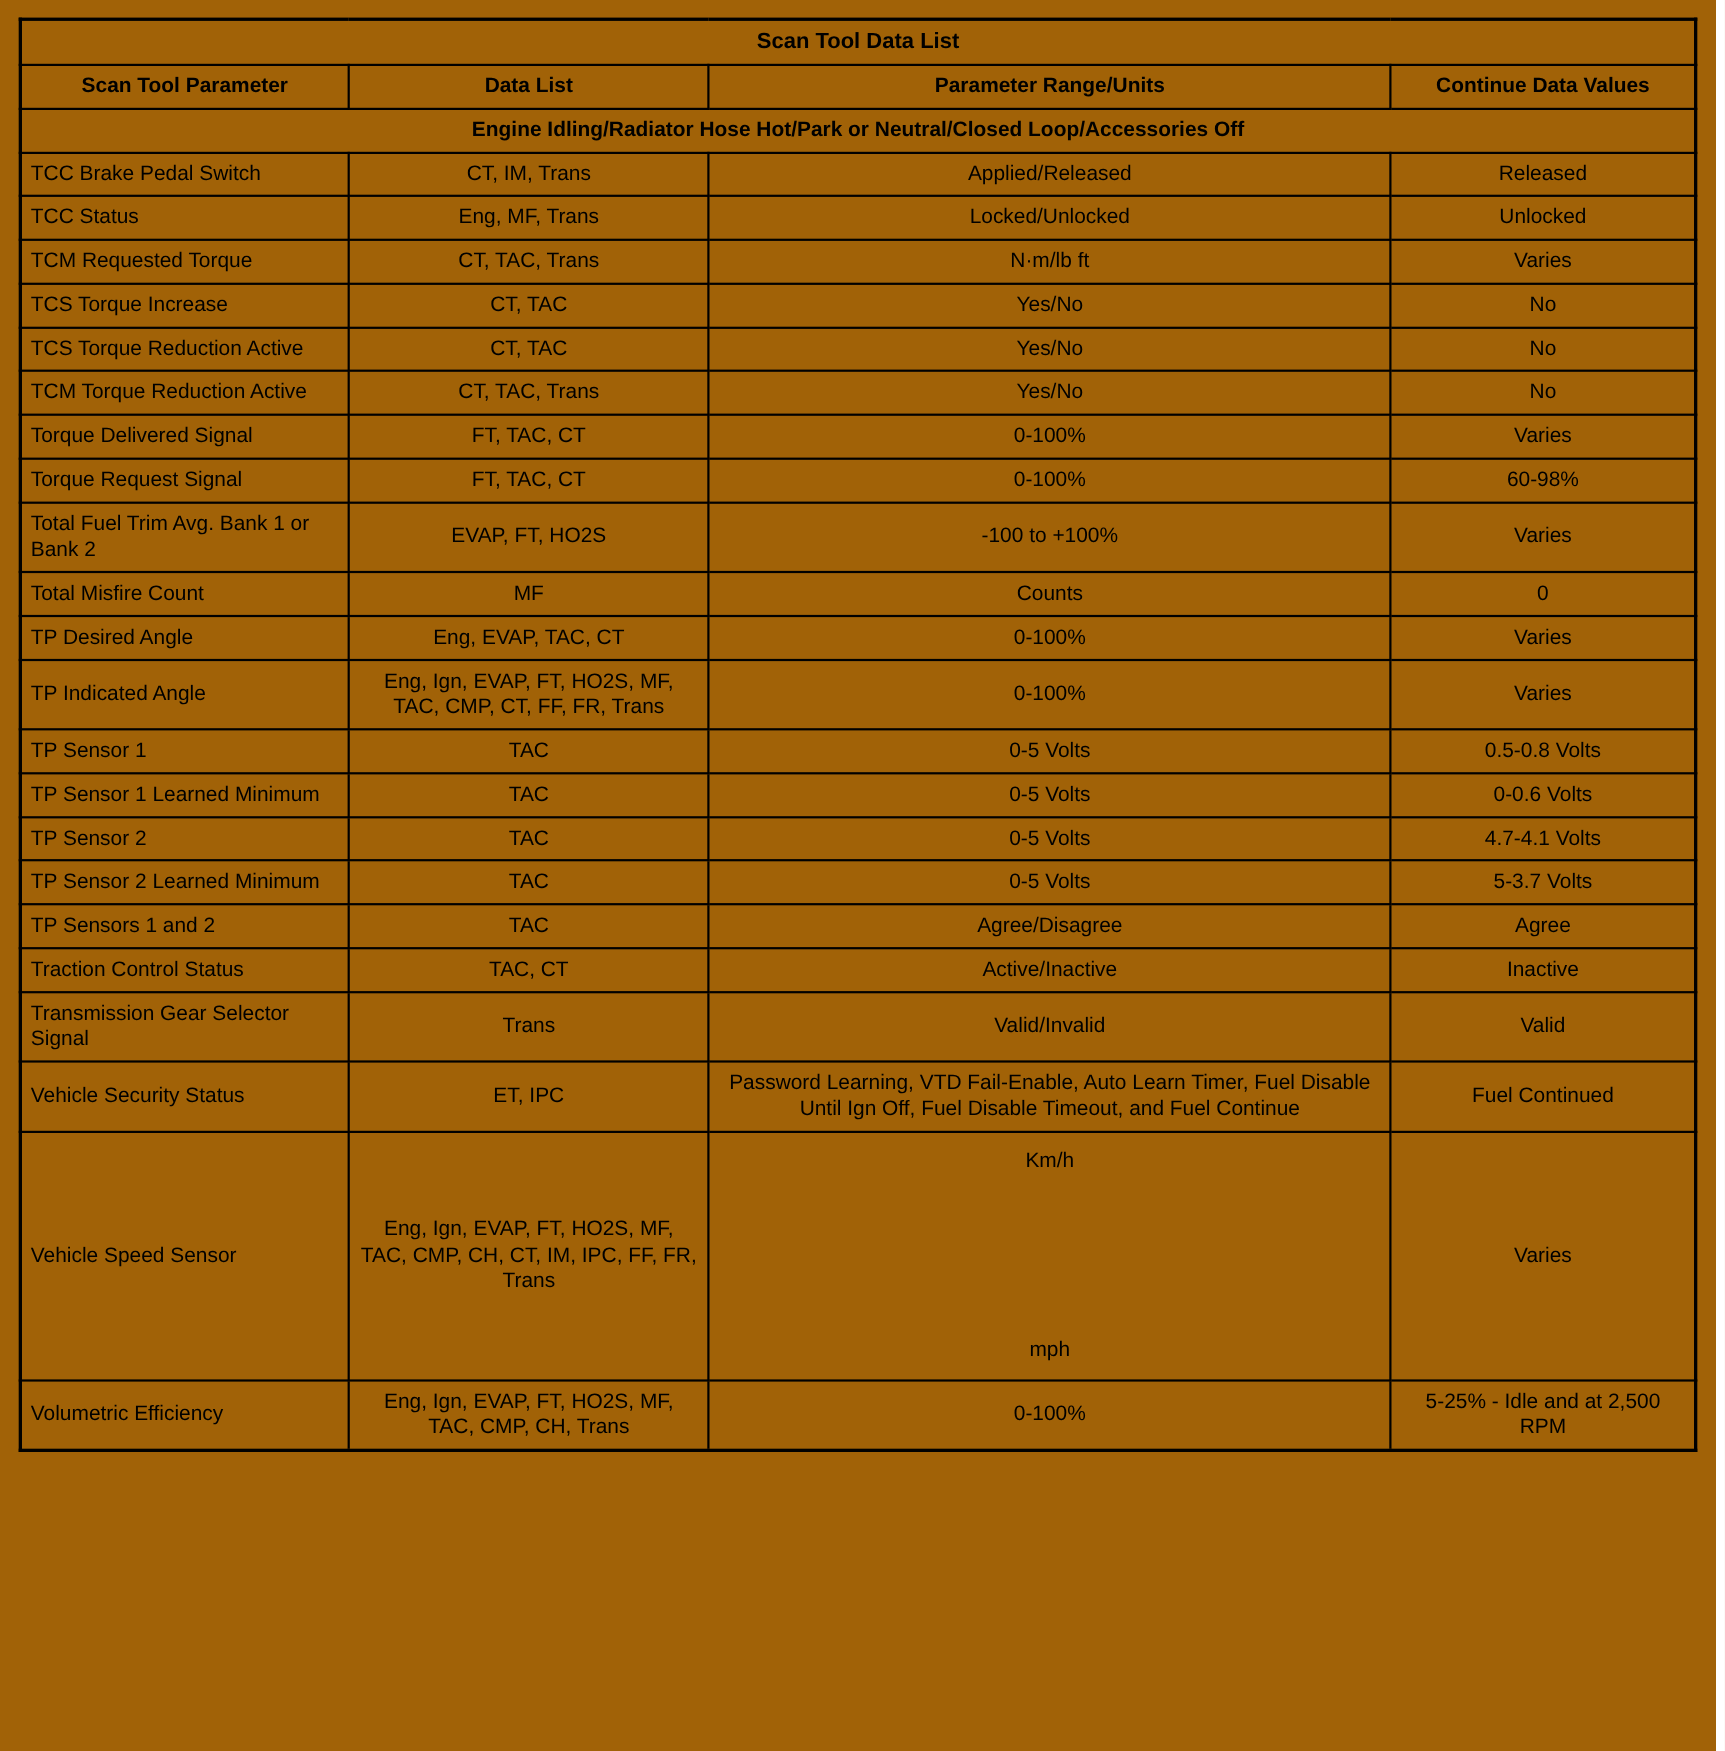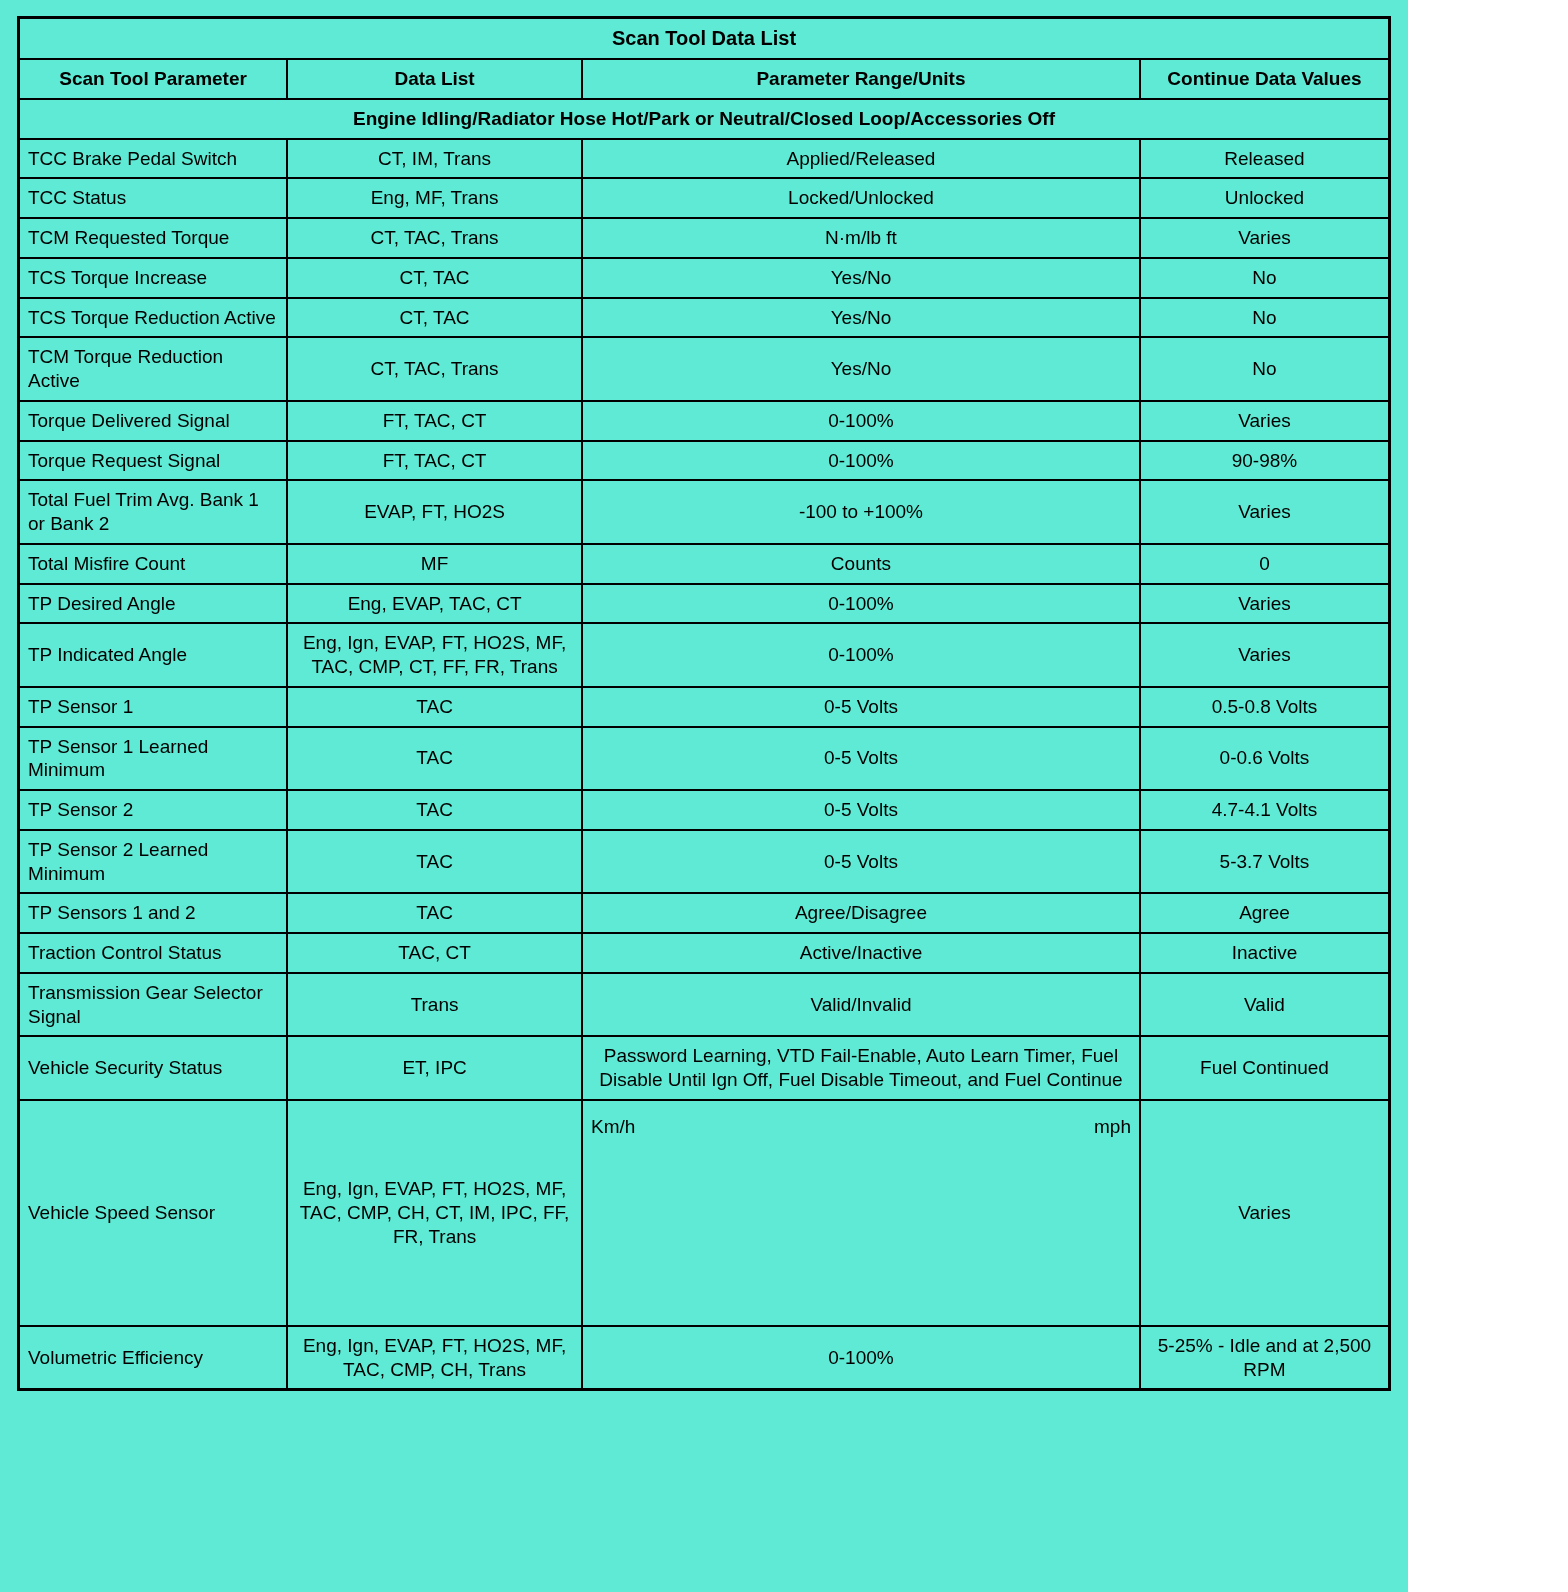--- a/index.html
+++ b/index.html
@@ -3,25 +3,25 @@
 <meta charset="utf-8">
 <style>
   html, body {
     margin: 0;
     padding: 0;
     background: #ffffff;
     font-family: "Liberation Sans", "DejaVu Sans", sans-serif;
     color: #000000;
   }
   .page {
-    width: 1408px;
+    width: 1560px;
     min-height: 1592px;
     box-sizing: border-box;
     padding: 16px 17px;
-    background: #5eead4;
+    background: #a16207;
   }
   table.scan-table {
     width: 100%;
     border-collapse: collapse;
     table-layout: fixed;
     border: 3px solid #000000;
     font-size: 19px;
     line-height: 1.25;
   }
   table.scan-table th,
@@ -55,21 +55,21 @@
   td.col-param   { text-align: left; }
   td.col-list    { text-align: center; }
   td.col-range   { text-align: center; }
   td.col-typical { text-align: center; }
   td.spread {
     height: 210px;
     vertical-align: middle;
   }
   td.spread .spread-inner {
     display: flex;
-    flex-direction: row;
+    flex-direction: column;
     justify-content: space-between;
     height: 196px;
   }
 </style>
 </head>
 <body>
 
 <div class="page">
   <table class="scan-table">
     <colgroup>
@@ -132,21 +132,21 @@
         <tr>
           <td class="col-param">Torque Delivered Signal</td>
           <td class="col-list">FT, TAC, CT</td>
           <td class="col-range">0-100%</td>
           <td class="col-typical">Varies</td>
         </tr>
         <tr>
           <td class="col-param">Torque Request Signal</td>
           <td class="col-list">FT, TAC, CT</td>
           <td class="col-range">0-100%</td>
-          <td class="col-typical">90-98%</td>
+          <td class="col-typical">60-98%</td>
         </tr>
         <tr>
           <td class="col-param">Total Fuel Trim Avg. Bank 1 or Bank 2</td>
           <td class="col-list">EVAP, FT, HO2S</td>
           <td class="col-range">-100 to +100%</td>
           <td class="col-typical">Varies</td>
         </tr>
         <tr>
           <td class="col-param">Total Misfire Count</td>
           <td class="col-list">MF</td>

